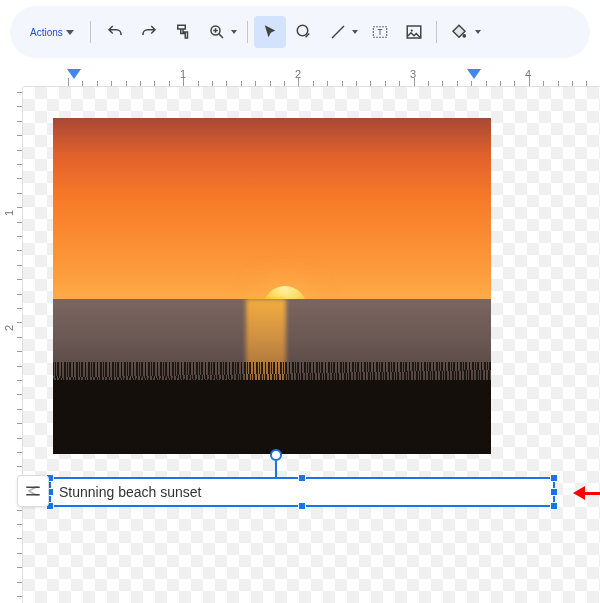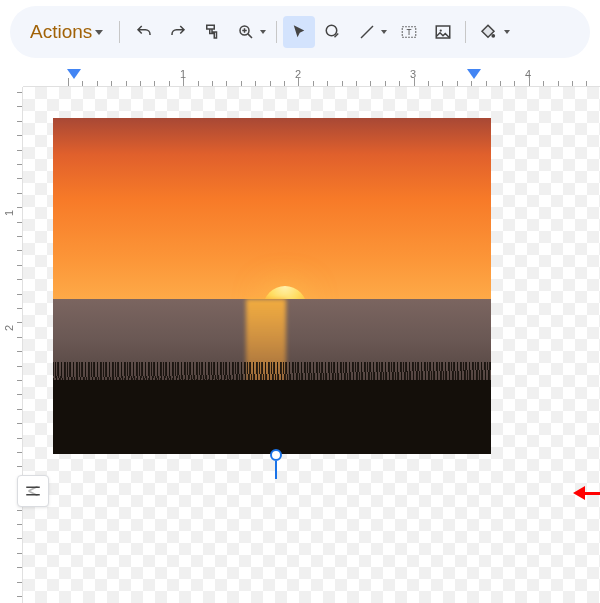--- a/index.html
+++ b/index.html
@@ -1,18 +1,18 @@
 <!DOCTYPE html>
 <html><head>
 <meta charset="utf-8">
 <style>
 *{box-sizing:border-box;margin:0;padding:0;font-family:Arial,sans-serif}
 body{width:600px;height:603px;background:#fff;overflow:hidden;position:relative}
 .toolbar{height:52px;background:#f3f6fc;border-radius:30px;margin:6px 10px;display:flex;align-items:center;padding:0 12px;gap:2px}
-.actions-btn{display:flex;align-items:center;gap:3px;font-size:19px;color:#a16207;padding:6px 8px;cursor:pointer;border-radius:4px}
+.actions-btn{display:flex;align-items:center;gap:3px;font-size:10px;color:#1d4ed8;padding:6px 8px;cursor:pointer;border-radius:4px}
 .caret{width:0;height:0;border-left:4px solid transparent;border-right:4px solid transparent;border-top:5px solid #555}
 .tbtn{width:32px;height:32px;display:flex;align-items:center;justify-content:center;cursor:pointer;border-radius:4px;color:#444}
 .tbtn.active{background:#d3e3fd}
 .sep{width:1px;height:22px;background:#c7c7c7;margin:0 6px}
 .mini-caret{width:0;height:0;border-left:3px solid transparent;border-right:3px solid transparent;border-top:4px solid #555;margin-left:-4px;margin-right:4px;cursor:pointer}
 .sep2{width:1px;height:22px;background:#c7c7c7;margin:0 4px}
 .workspace{position:relative;height:551px;background:#fff}
 .hruler{position:absolute;top:0;left:23px;right:0;height:23px;background:#fff;border-bottom:1px solid #e0e0e0}
 .hruler .num{position:absolute;top:4px;font-size:11px;color:#777}
 .vruler{position:absolute;top:23px;left:0;width:23px;bottom:0;background:#fff;border-right:1px solid #e0e0e0}
@@ -210,20 +210,31 @@
   <div class="canvas">
     <div class="sunset">
       <div class="sky"></div>
       <div class="sun"></div>
       <div class="sea"></div>
       <div class="reflection"></div>
       <div class="grass"></div>
     </div>
     <div class="rot-handle"></div>
     <div class="rot-line"></div>
+    <div class="textbox">
+      <span>Stunning beach sunset</span>
+      <div class="handle h-tl"></div>
+      <div class="handle h-tm"></div>
+      <div class="handle h-tr"></div>
+      <div class="handle h-ml"></div>
+      <div class="handle h-mr"></div>
+      <div class="handle h-bl"></div>
+      <div class="handle h-bm"></div>
+      <div class="handle h-br"></div>
+    </div>
     <div class="float-btn">
       <svg width="18" height="18" viewBox="0 0 24 24">
           <path stroke="#444" stroke-width="2" d="M3 7h18M3 17h18" fill="none"></path>
           <path stroke="#444" stroke-width="2" d="M6 12l12-6M6 12l12 6" fill="none" opacity="0.4"></path>
         </svg>
     </div>
     <div class="arrow-annot">
       <div class="arrow-head"></div>
       <div class="arrow-line"></div>
     </div>

